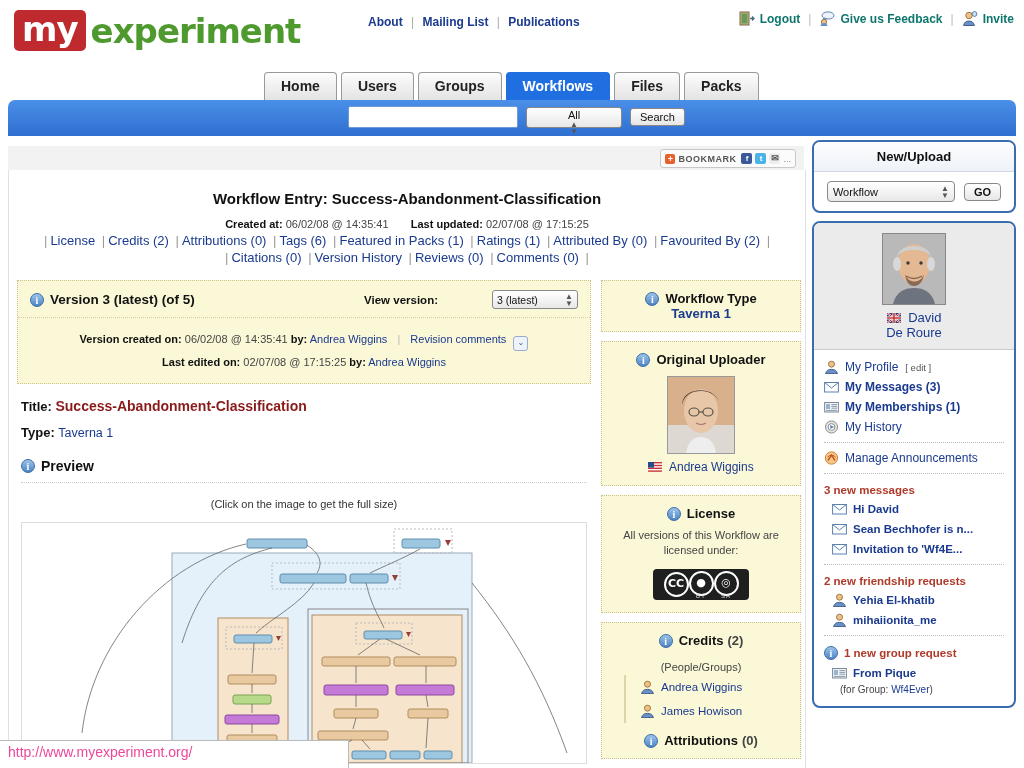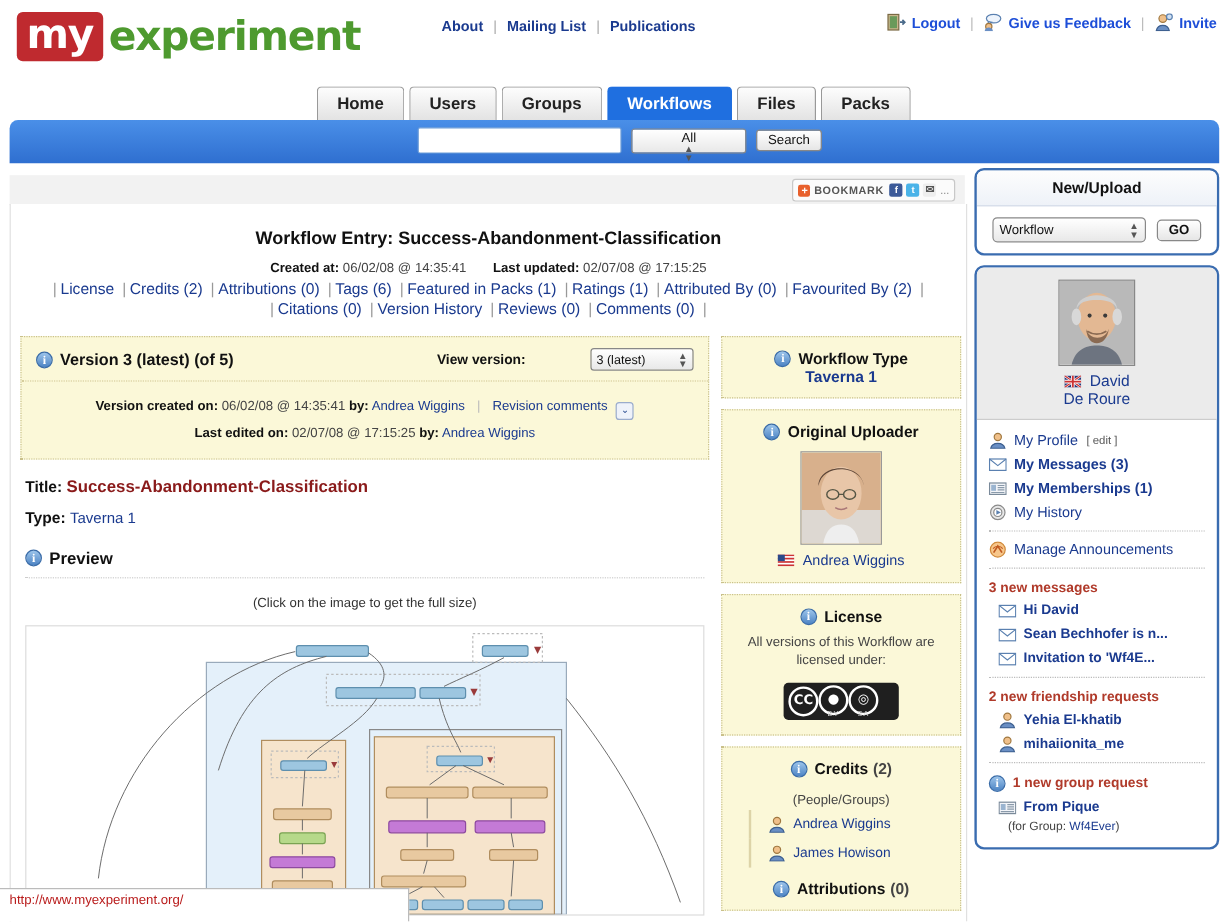--- a/index.html
+++ b/index.html
@@ -19,21 +19,21 @@
     font-family:"DejaVu Sans",sans-serif;letter-spacing:-1px;
   }
   #logo .exp{
     color:#4e9a2f;font-weight:bold;font-size:34px;margin-left:5px;line-height:1;
     font-family:"DejaVu Sans",sans-serif;letter-spacing:-1px;
   }
   #centernav{position:absolute;left:368px;top:15px;font-size:12px;font-weight:bold;}
   #centernav a{color:#1a3a8f;}
   #centernav .sep{color:#aaa;font-weight:normal;margin:0 5px;}
   #rightnav{position:absolute;right:10px;top:11px;font-size:12px;font-weight:bold;display:flex;align-items:center;}
-  #rightnav a{color:#1d4ed8;}
+  #rightnav a{color:#0f766e;}
   #rightnav .sep{color:#bbb;font-weight:normal;margin:0 8px;}
   .ricon{display:inline-block;width:16px;height:15px;margin-right:5px;vertical-align:-3px;}
 
   
   #tabsrow{position:absolute;left:0;top:70px;width:1024px;height:32px;}
   #tabs{position:absolute;left:264px;top:2px;display:flex;align-items:flex-end;}
   .tab{
     border:1px solid #999;border-bottom:none;
     background:linear-gradient(#fdfdfd,#e3e3e3);
     padding:5px 16px 6px 16px;margin-right:4px;font-weight:bold;font-size:14px;
@@ -141,21 +141,21 @@
 
   
   .rp{background:#fbf8d8;border:1px dotted #c9c08a;margin-bottom:9px;text-align:center;padding:10px 8px;}
   .rp .hdr{display:flex;align-items:center;justify-content:center;font-size:13px;font-weight:bold;color:#111;}
   .rp .cnt{color:#444;font-weight:bold;margin-left:4px;}
   .rp .sub{font-size:13px;font-weight:bold;color:#1a3a8f;margin-top:7px;}
   .rp .small{font-size:11px;color:#444;margin-top:7px;line-height:15px;}
   .photo{width:66px;height:76px;border:1px solid #999;margin:9px auto 0 auto;display:block;}
   .uname{font-size:12px;color:#1a3a8f;margin-top:6px;line-height:15px;}
   .ccbadge{width:88px;height:31px;background:#1f1f1f;border-radius:4px;margin:11px auto 2px auto;
-           display:flex;align-items:center;justify-content:flex-start;padding:0 4px;}
+           display:flex;align-items:center;justify-content:center;padding:0 4px;}
   .ccpill{width:21px;height:21px;border-radius:50%;background:#1f1f1f;border:2px solid #fff;
           color:#fff;font-size:11px;font-weight:bold;text-align:center;line-height:19px;
           font-family:"DejaVu Sans",sans-serif;}
   .ccsub{font-size:6px;color:#ddd;text-align:center;letter-spacing:1px;margin-top:-3px;}
   .creditrow{display:flex;align-items:center;font-size:11.5px;color:#1a3a8f;
              padding:5px 0 5px 14px;border-left:2px solid #ddd4a8;margin-left:14px;}
 
   
   #sidebar{position:absolute;left:812px;top:140px;width:204px;bottom:0;}
   .sbox{border:2px solid #3a6cb0;border-radius:8px;background:#fff;margin-bottom:8px;overflow:hidden;}
@@ -184,21 +184,21 @@
   .forgroup .gn{color:#1a3a8f;}
 
   
   .pico{width:15px;height:14px;margin-right:6px;flex:0 0 auto;}
   .flag{width:14px;height:10px;margin-right:4px;vertical-align:-1px;display:inline-block;}
 
   
   #statusbar{
     position:absolute;left:0;bottom:0;height:24px;min-width:330px;
     background:#fff;border-top:1px solid #bbb;border-right:1px solid #bbb;
-    font-size:11px;color:#b91c1c;padding:3px 2px 0 8px;font-family:"Liberation Sans",sans-serif;
+    font-size:14px;color:#ec4899;padding:3px 10px 0 8px;font-family:"Liberation Sans",sans-serif;
   }
 </style>
 </head>
 <body>
 
 <div id="topbar">
   <div id="logo">
     <span class="my">my</span>
     <span class="exp">experiment</span>
   </div>

